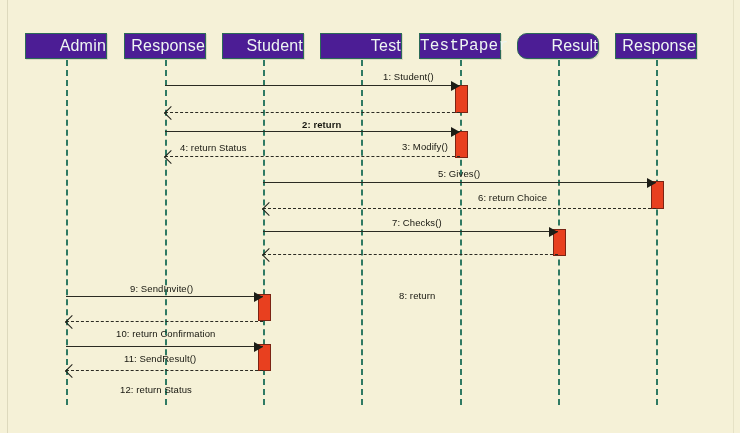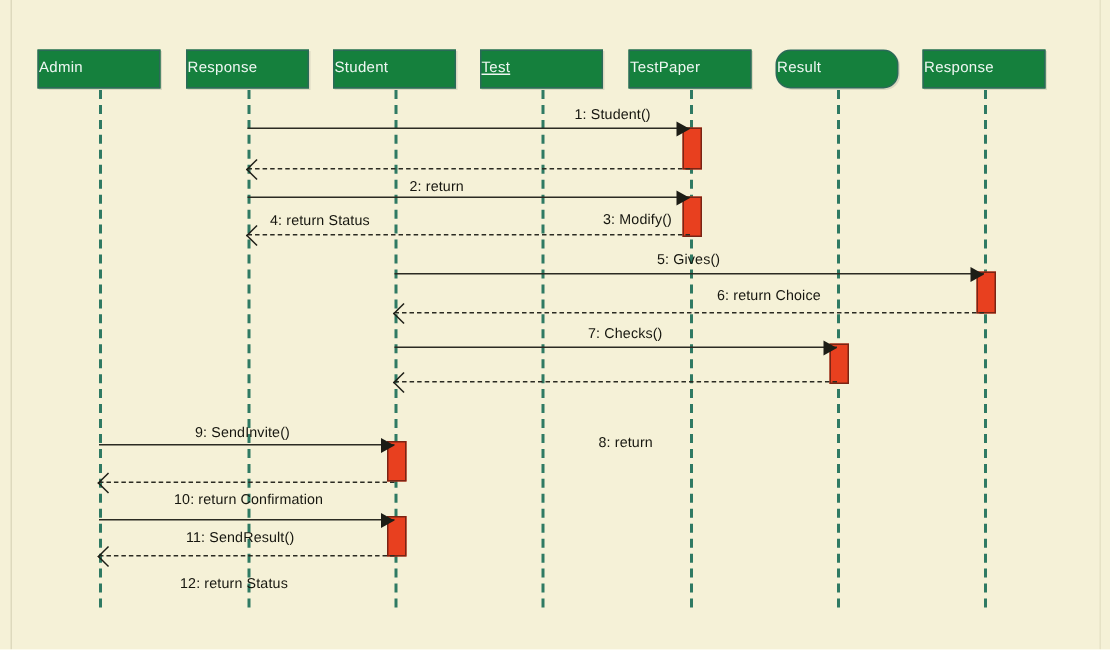--- a/index.html
+++ b/index.html
@@ -30,27 +30,27 @@
     left: 733px;
     width: 1px;
     height: 433px;
     background: #e6e2c6;
   }
   
   .participant {
     position: absolute;
     width: 82px;
     height: 26px;
-    background: #15803d;
+    background: #4c1d95;
     border: 1px solid #2b6a58;
     box-sizing: border-box;
     color: #eef6f2;
-    font-size: 10px;
+    font-size: 16px;
     line-height: 24px;
-    text-align: left;
+    text-align: right;
     letter-spacing: 0.2px;
     box-shadow: 1px 1px 0 rgba(0,0,0,0.10);
   }
   
   .lifeline {
     position: absolute;
     width: 0;
     border-left: 2px dashed #2f7a63;
     top: 60px;
     height: 345px;
@@ -121,21 +121,21 @@
       <div class="activation" style="left: 553px; top: 229px; height: 27px;"></div>
       <div class="activation" style="left: 258px; top: 294px; height: 27px;"></div>
       <div class="activation" style="left: 258px; top: 344px; height: 27px;"></div>
     </div>
   <div id="messages-layer">
       <div class="msg-line" style="left: 165px; top: 85px; width: 295px;"></div>
       <div class="arrowhead right" style="left: 451px; top: 81px;"></div>
       <div class="msg-label" style="left: 383px; top: 71px;">1: Student()</div>
       <div class="msg-line ret" style="left: 165px; top: 112px; width: 295px;"></div>
       <div class="arrowhead left-open" style="left: 166px; top: 107.5px;"></div>
-      <div class="msg-label" style="left: 273px; top: 119px;">2: return</div>
+      <div class="msg-label" style="left: 302px; top: 119px; font-weight: bold;">2: return</div>
       <div class="msg-line" style="left: 165px; top: 131px; width: 295px;"></div>
       <div class="arrowhead right" style="left: 451px; top: 127px;"></div>
       <div class="msg-label" style="left: 402px; top: 141px;">3: Modify()</div>
       <div class="msg-line ret" style="left: 165px; top: 156px; width: 295px;"></div>
       <div class="arrowhead left-open" style="left: 166px; top: 151.5px;"></div>
       <div class="msg-label" style="left: 180px; top: 142px;">4: return Status</div>
       <div class="msg-line" style="left: 263px; top: 182px; width: 393px;"></div>
       <div class="arrowhead right" style="left: 647px; top: 178px;"></div>
       <div class="msg-label" style="left: 438px; top: 168px;">5: Gives()</div>
       <div class="msg-line ret" style="left: 263px; top: 208px; width: 393px;"></div>
@@ -157,19 +157,19 @@
       <div class="arrowhead right" style="left: 254px; top: 342px;"></div>
       <div class="msg-label" style="left: 124px; top: 353px;">11: SendResult()</div>
       <div class="msg-line ret" style="left: 66px; top: 370px; width: 197px;"></div>
       <div class="arrowhead left-open" style="left: 67px; top: 365.5px;"></div>
       <div class="msg-label" style="left: 120px; top: 384px;">12: return Status</div>
     </div>
   <div id="participants-layer">
       <div class="participant" style="left: 25px; top: 33px;"><span>Admin</span></div>
       <div class="participant" style="left: 124px; top: 33px;"><span>Response</span></div>
       <div class="participant" style="left: 222px; top: 33px;"><span>Student</span></div>
-      <div class="participant" style="left: 320px; top: 33px; text-decoration: underline;"><span>Test</span></div>
-      <div class="participant" style="left: 419px; top: 33px;"><span>TestPaper</span></div>
+      <div class="participant" style="left: 320px; top: 33px;"><span>Test</span></div>
+      <div class="participant" style="left: 419px; top: 33px; font-family: Liberation Mono, monospace;"><span>TestPaper</span></div>
       <div class="participant" style="left: 517px; top: 33px; border-radius: 10px;"><span>Result</span></div>
       <div class="participant" style="left: 615px; top: 33px;"><span>Response</span></div>
     </div>
 
 </div>
 
 </body></html>

